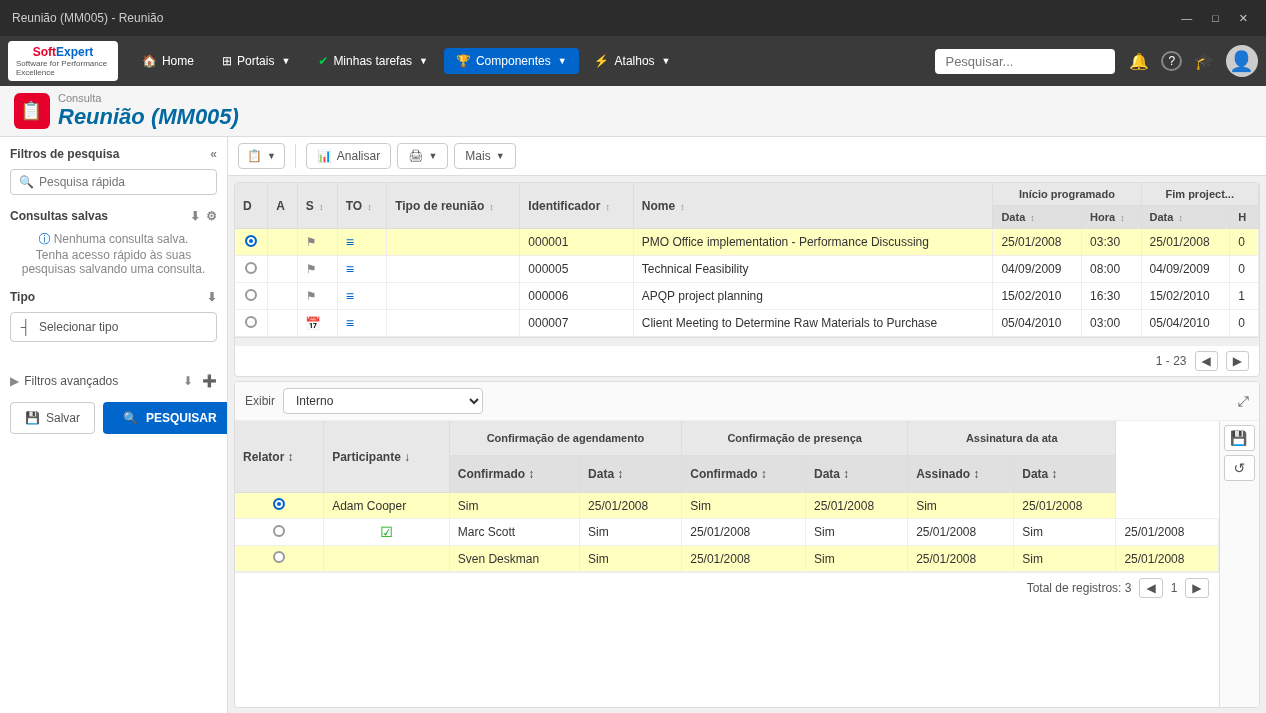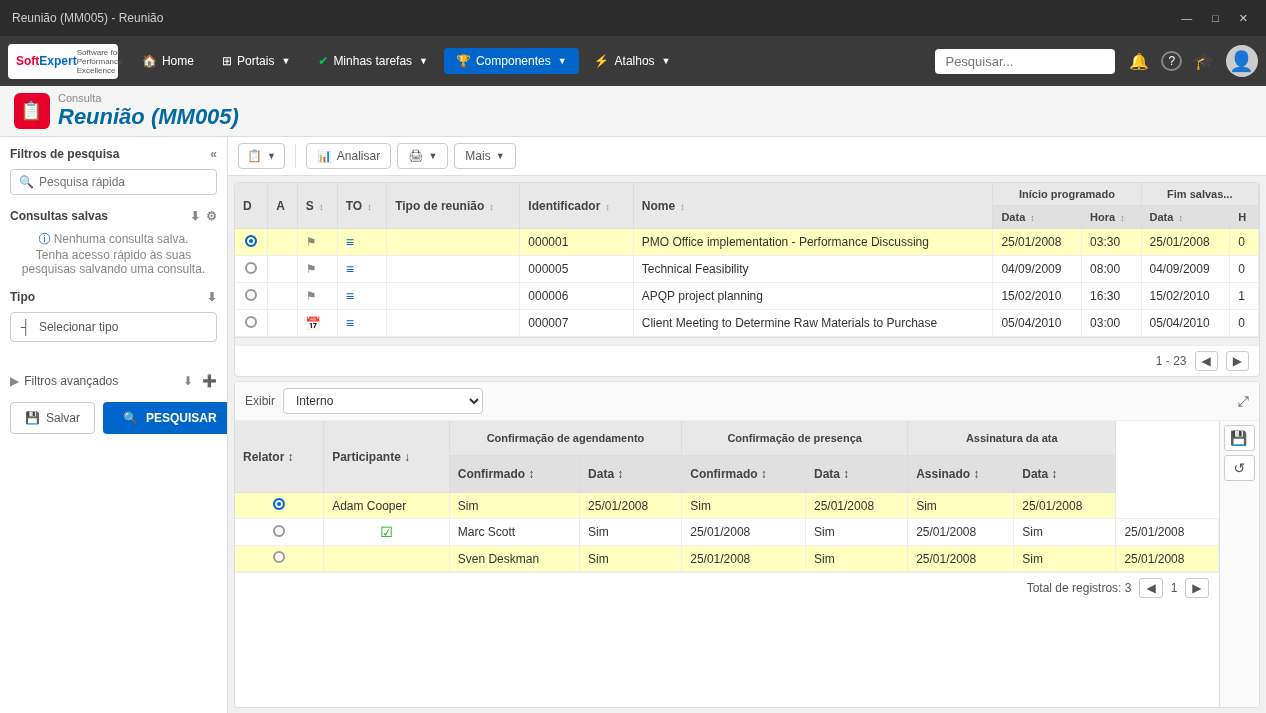--- a/index.html
+++ b/index.html
@@ -27,21 +27,21 @@
       align-items: center;
       padding: 0 8px;
       gap: 4px;
     }
     .brand {
       background: white;
       border-radius: 4px;
       padding: 4px 8px;
       margin-right: 8px;
       display: flex;
-      flex-direction: row;
+      flex-direction: column;
       align-items: center;
       width: 110px;
     }
     .brand-soft { color: #e8002d; font-weight: bold; }
     .brand-expert { color: #0066cc; font-weight: bold; }
     .brand-sub { color: #555; font-size: 8px; }
     .nav-item {
       color: white; padding: 6px 12px; border-radius: 4px; cursor: pointer; display: flex; align-items: center; gap: 5px; font-size: 13px; white-space: nowrap;
     }
     .nav-item.active { background: #0066cc; }
@@ -365,21 +365,21 @@
         <thead>
           <tr>
             <th rowspan="2"><span>D</span></th>
             <th rowspan="2"><span>A</span></th>
             <th rowspan="2"><span>S</span> <span class="sort">↕</span></th>
             <th rowspan="2"><span>TO</span> <span class="sort">↕</span></th>
             <th rowspan="2"><span>Tipo de reunião</span> <span class="sort">↕</span></th>
             <th rowspan="2"><span>Identificador</span> <span class="sort">↕</span></th>
             <th rowspan="2"><span>Nome</span> <span class="sort">↕</span></th>
             <th colspan="2" style="text-align:center;border-right:1px solid #ddd;">Início programado</th>
-            <th colspan="2" style="text-align:center;">Fim salvas...</th>
+            <th colspan="2" style="text-align:center;">Fim project...</th>
           </tr>
           <tr class="sub-header-row">
             <th>Data <span class="sort">↕</span></th>
             <th>Hora <span class="sort">↕</span></th>
             <th>Data <span class="sort">↕</span></th>
             <th>H</th>
           </tr>
         </thead>
         <tbody>
           <tr class="selected">

